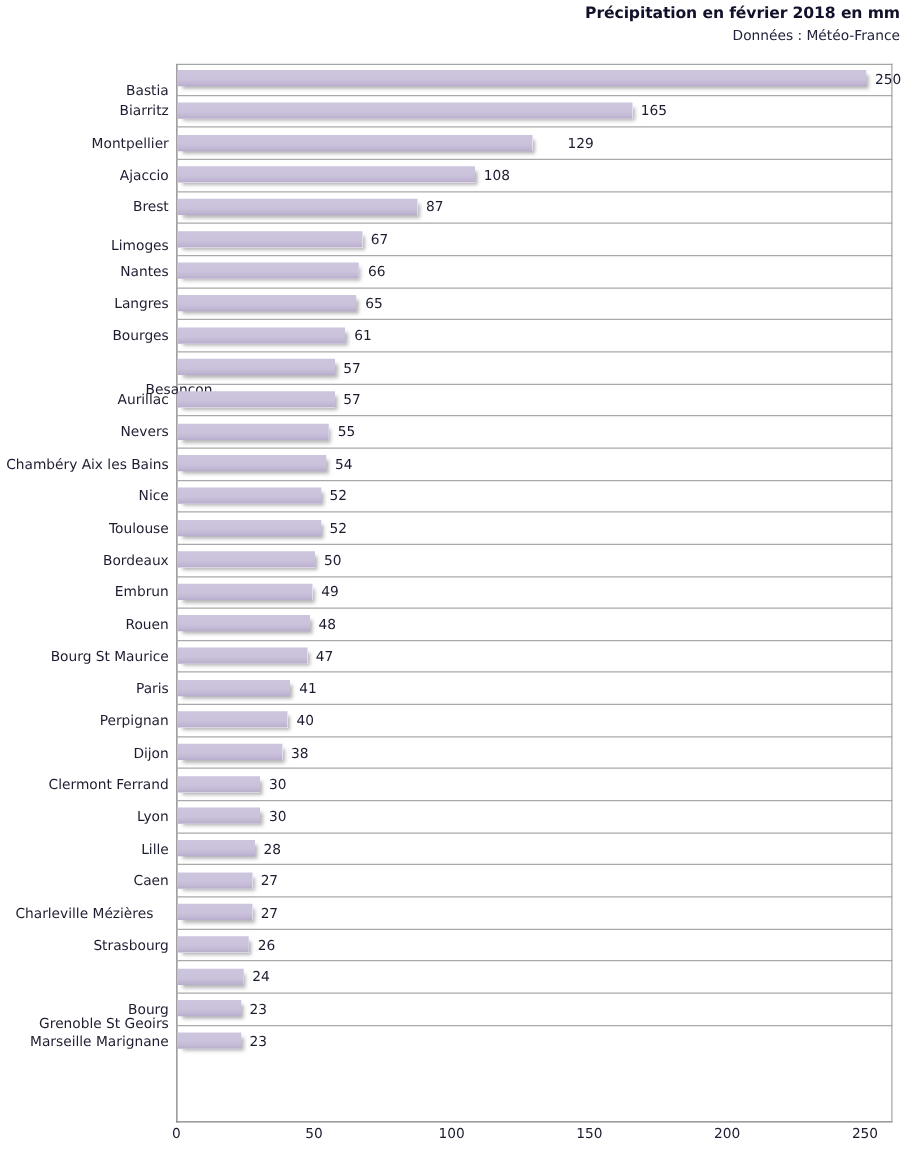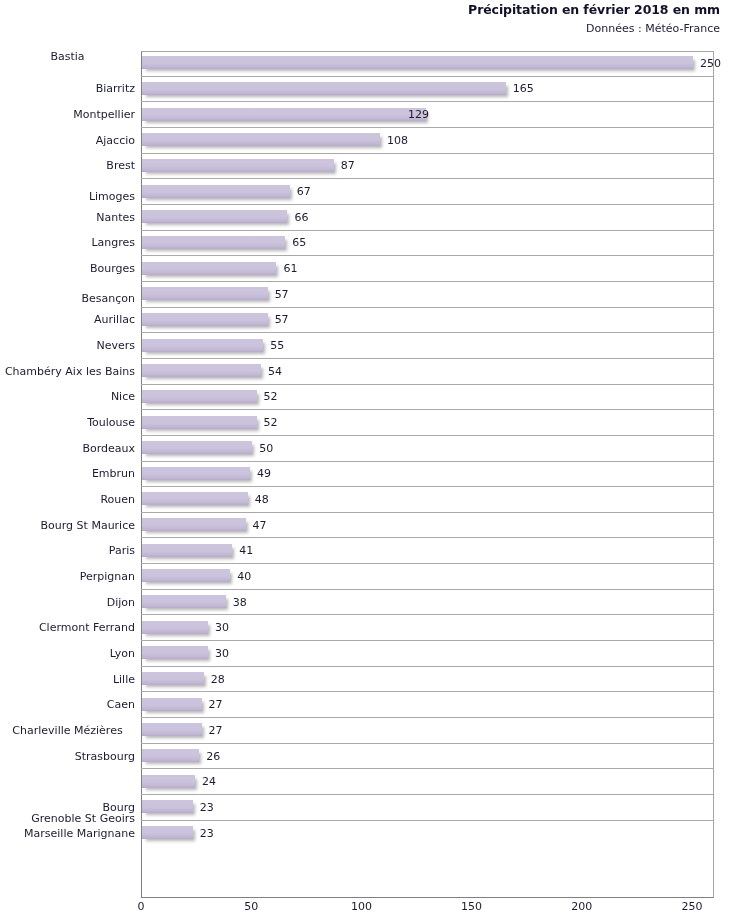--- a/index.html
+++ b/index.html
@@ -136,35 +136,35 @@
 
 <div id="title-block">
   <div id="chart-title">Précipitation en février 2018 en mm</div>
   <div id="chart-subtitle">Données : Météo-France</div>
 </div>
 
 <div id="chart-area">
   <div id="plot"></div>
   <div id="rows">
       <div class="row" style="height: 25.6667px;">
-        <div class="cat-label" style="top: 0; text-align: center;">Bastia</div>
+        <div class="cat-label" style="top: 16px;">Bastia</div>
         <div class="bar" style="left: 142px; width: 551px; height: 13px; top: 5.33333px;"></div>
         <div class="bar-value" style="left: 700px; top: 6.83333px;">250</div>
         <div class="row-sep"></div>
       </div>
       <div class="row" style="height: 25.6667px;">
         <div class="cat-label" style="top: 6.83333px;">Biarritz</div>
         <div class="bar" style="left: 142px; width: 363.66px; height: 13px; top: 5.33333px;"></div>
         <div class="bar-value" style="left: 512.66px; top: 6.83333px;">165</div>
         <div class="row-sep"></div>
       </div>
       <div class="row" style="height: 25.6667px;">
         <div class="cat-label" style="top: 6.83333px;">Montpellier</div>
         <div class="bar" style="left: 142px; width: 284.316px; height: 13px; top: 5.33333px;"></div>
-        <div class="bar-value" style="left: 408px; top: 6.83333px;">129</div>
+        <div class="bar-value" style="left: 454px; top: 6.83333px;">129</div>
         <div class="row-sep"></div>
       </div>
       <div class="row" style="height: 25.6667px;">
         <div class="cat-label" style="top: 6.83333px;">Ajaccio</div>
         <div class="bar" style="left: 142px; width: 238.032px; height: 13px; top: 5.33333px;"></div>
         <div class="bar-value" style="left: 387.032px; top: 6.83333px;">108</div>
         <div class="row-sep"></div>
       </div>
       <div class="row" style="height: 25.6667px;">
         <div class="cat-label" style="top: 6.83333px;">Brest</div>
@@ -190,21 +190,21 @@
         <div class="bar-value" style="left: 292.26px; top: 6.83333px;">65</div>
         <div class="row-sep"></div>
       </div>
       <div class="row" style="height: 25.6667px;">
         <div class="cat-label" style="top: 6.83333px;">Bourges</div>
         <div class="bar" style="left: 142px; width: 134.444px; height: 13px; top: 5.33333px;"></div>
         <div class="bar-value" style="left: 283.444px; top: 6.83333px;">61</div>
         <div class="row-sep"></div>
       </div>
       <div class="row" style="height: 25.6667px;">
-        <div class="cat-label" style="top: 11px;">Besançon</div>
+        <div class="cat-label" style="top: 24px; padding-left: 35px;">Besançon</div>
         <div class="bar" style="left: 142px; width: 125.628px; height: 13px; top: 5.33333px;"></div>
         <div class="bar-value" style="left: 274.628px; top: 6.83333px;">57</div>
         <div class="row-sep"></div>
       </div>
       <div class="row" style="height: 25.6667px;">
         <div class="cat-label" style="top: 6.83333px;">Aurillac</div>
         <div class="bar" style="left: 142px; width: 125.628px; height: 13px; top: 5.33333px;"></div>
         <div class="bar-value" style="left: 274.628px; top: 6.83333px;">57</div>
         <div class="row-sep"></div>
       </div>

